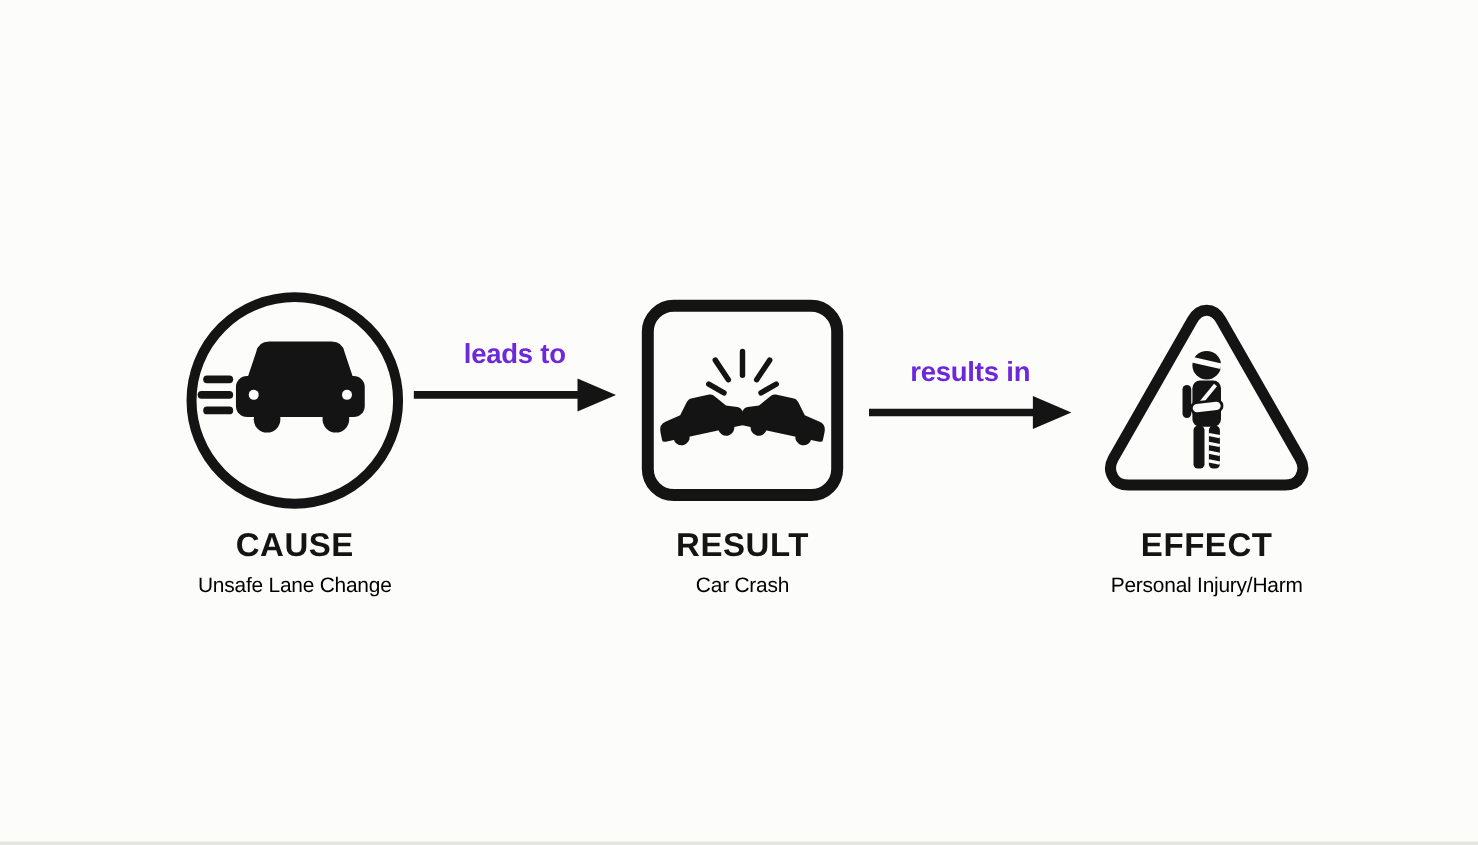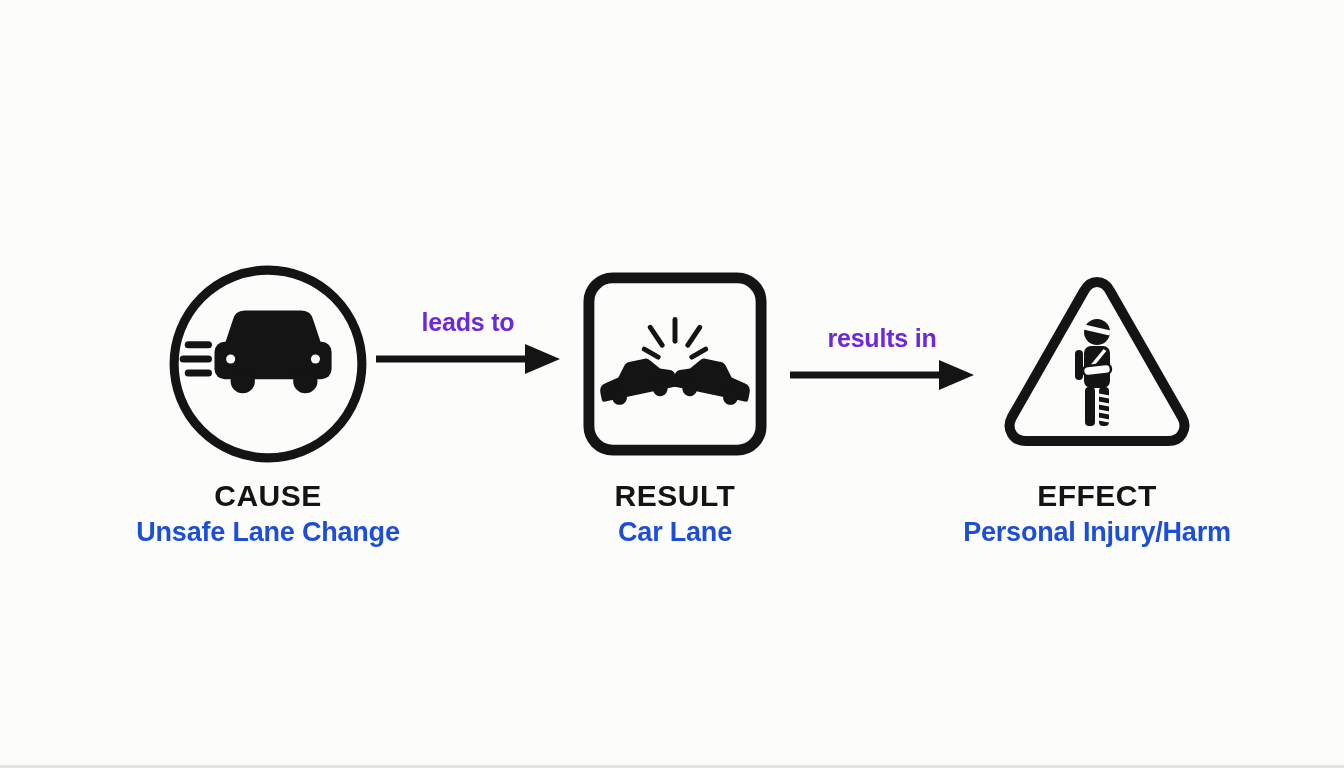--- a/index.html
+++ b/index.html
@@ -32,25 +32,25 @@
     justify-content: center;
   }
   .node .node-title {
     font-size: 30px;
     font-weight: 700;
     letter-spacing: 0.5px;
     line-height: 36px;
     color: #141414;
   }
   .node .node-subtitle {
-    font-size: 27px;
-    font-weight: 700;
+    font-size: 19px;
+    font-weight: 400;
     letter-spacing: -0.2px;
     line-height: 37px;
-    color: #1d4ed8;
+    color: #000000;
   }
   .node-cause  { left: 68px; }
   .node-effect { left: 475px; }
   .node-result { left: 897px; }
 
   .connector {
     position: absolute;
     width: 184px;
     text-align: center;
   }
@@ -133,21 +133,21 @@
         </g>
 
         <g transform="translate(176,88) scale(-1 1) rotate(-12 41 20)" fill="#141414">
           <path d="M3 29 Q3 21 10 20 L24 17 L32 7 Q34 4 38 4 L54 4 Q57 4 59 7 L67 17 L75 20 Q81 21 81 28 L81 36 Q81 38 78 38 L6 38 Q3 38 3 36 Z"></path>
           <circle cx="21" cy="37" r="7.5"></circle>
           <circle cx="63" cy="37" r="7.5"></circle>
         </g>
       </svg>
     </div>
     <div class="node-title">RESULT</div>
-    <div class="node-subtitle">Car Lane</div>
+    <div class="node-subtitle">Car Crash</div>
   </div>
 
   <div class="connector connector-2">
     <div class="connector-label">results in</div>
     <svg width="184" height="36" viewBox="0 0 184 36">
       <line x1="0" y1="18" x2="152" y2="18" stroke="#141414" stroke-width="7"></line>
       <polygon points="149,3 184,18 149,33" fill="#141414"></polygon>
     </svg>
   </div>
 

